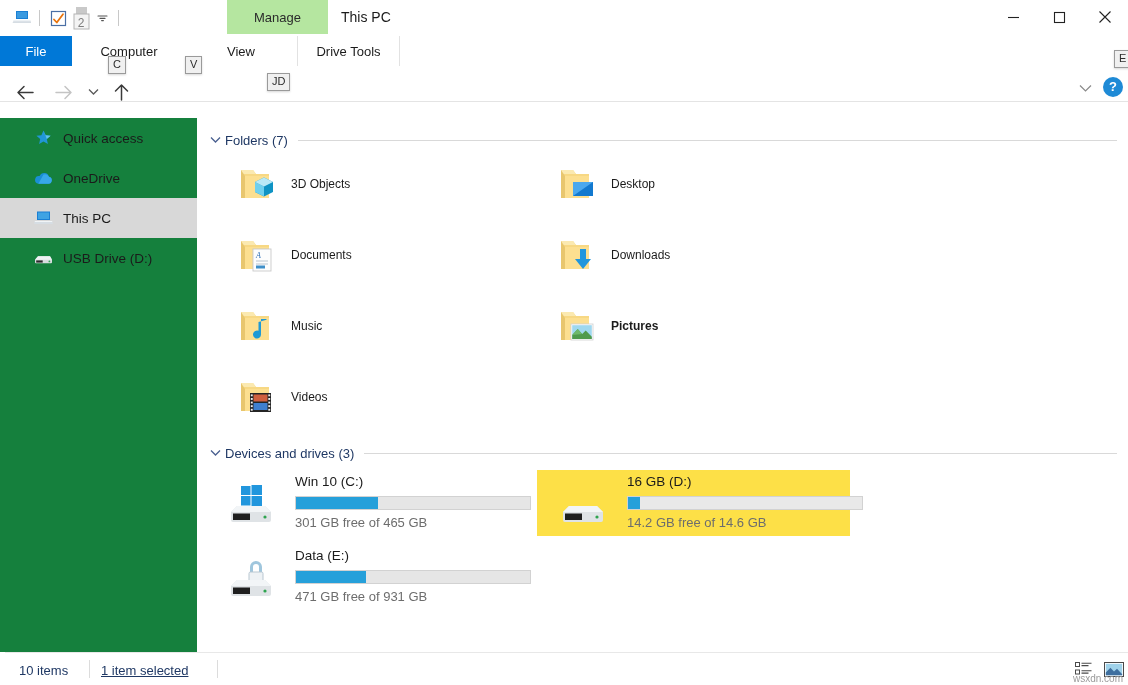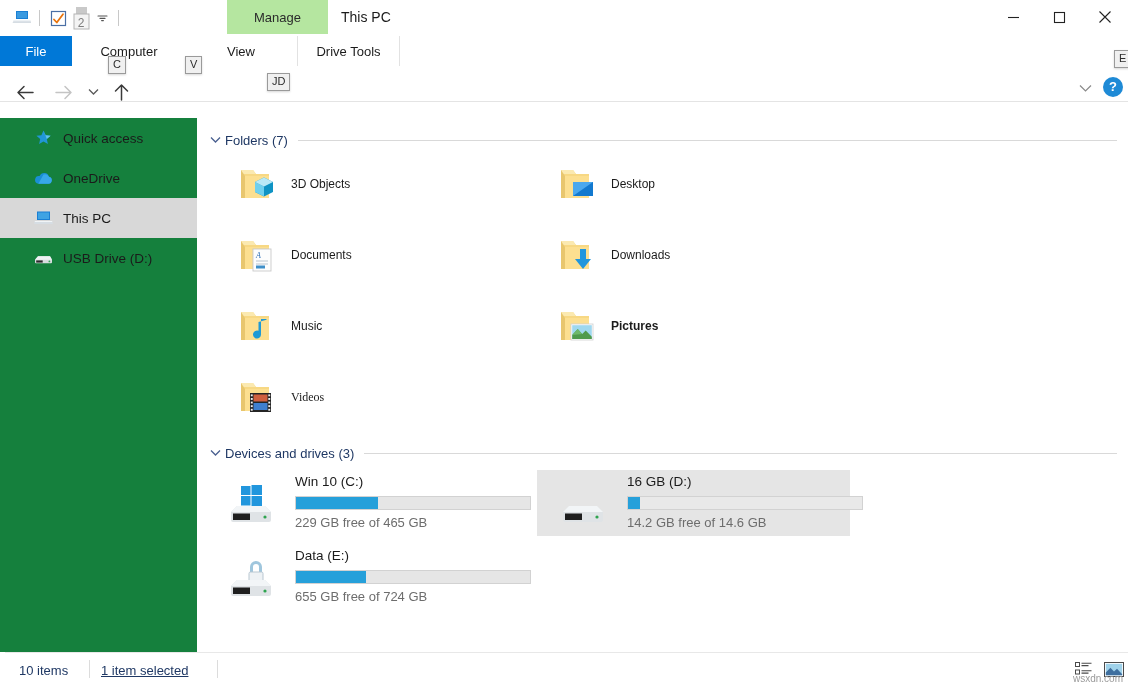--- a/index.html
+++ b/index.html
@@ -88,21 +88,21 @@
   .group-head{position:absolute;display:flex;align-items:center;height:18px;}
   .grp-chev{width:16px;height:16px;display:flex;align-items:center;justify-content:center;margin-right:2px;}
   .grp-label{font-size:13px;color:#1f3864;white-space:nowrap;}
   .grp-rule{height:1px;background:#d9d9d9;margin-left:10px;}
 
   .folder-item{position:absolute;width:280px;height:56px;display:flex;align-items:center;}
   .folder-ico{width:48px;height:48px;position:relative;flex:none;margin-left:34px;}
   .folder-lbl{font-size:12px;color:#1b1b1b;margin-left:12px;}
 
   .drive-item{position:absolute;width:313px;height:66px;}
-  .drive-item.sel{background:#e5e5e5;}
+  .drive-item.sel{background:#fde047;}
   .drive-ico{position:absolute;left:18px;top:14px;width:56px;height:44px;}
   .drive-name{position:absolute;left:90px;top:4px;font-size:13.5px;color:#1b1b1b;}
   .drive-bar{position:absolute;left:90px;top:26px;width:236px;height:14px;background:#e6e6e6;border:1px solid #d2d2d2;box-sizing:border-box;}
   .drive-bar-fill{height:100%;background:#26a0da;}
   .drive-free{position:absolute;left:90px;top:45px;font-size:13px;color:#6d6d6d;}
 
   
   .statusbar{position:absolute;left:5px;top:652px;width:1128px;height:33px;background:#ffffff;border-top:1px solid #e8e8e8;}
   .st-text{position:absolute;top:10px;font-size:13px;color:#1f3864;}
   .st-items{left:14px;}
@@ -392,21 +392,21 @@
           <path d="M10 10v28h4V16z" fill="#e8c66e"></path>
           <rect x="20" y="22" width="22" height="16" fill="#ffffff" stroke="#cfcfcf" stroke-width="0.8"></rect>
           <rect x="21.2" y="23.2" width="19.6" height="13.6" fill="#9fd8ef"></rect>
           <path d="M21.2 33l5.5-6 4.5 5 3.5-3.5 6.1 6.3v2.1H21.2z" fill="#4f9a4c"></path>
           <path d="M21.2 33l5.5-6 4.5 5-10 1z" fill="#6fb86b"></path>
         </svg>
       </span>
       <span class="folder-lbl">Pictures</span>
     </div>
 
-    <div class="folder-item" style="left:0px;top:251px;font-family:Liberation Serif, serif;">
+    <div class="folder-item" style="left:0px;top:251px;">
       <span class="folder-ico">
         <svg width="48" height="48" viewBox="0 0 48 48">
           <path d="M10 10h12l3 4h13v24H10z" fill="#f7d884"></path>
           <path d="M10 10h12l3 4H10z" fill="#fbe9b0"></path>
           <path d="M14 16h24v22H14z" fill="#fcdf90"></path>
           <path d="M10 10v28h4V16z" fill="#e8c66e"></path>
           <rect x="19" y="20" width="21" height="19" fill="#242424"></rect>
           <rect x="22.5" y="21.5" width="14" height="7" fill="#cf5f3f"></rect>
           <rect x="22.5" y="30" width="14" height="7" fill="#3f7fcf"></rect>
           <g fill="#f2f2f2">
@@ -448,21 +448,21 @@
           <path d="M8 28l6-6h28l6 6v8a2 2 0 0 1-2 2H10a2 2 0 0 1-2-2z" fill="#dfe3e6"></path>
           <path d="M8 28l6-6h28l6 6z" fill="#f2f5f7"></path>
           <rect x="10" y="29.5" width="17" height="6.5" fill="#1f1f1f"></rect>
           <circle cx="42" cy="33" r="1.6" fill="#2ea44f"></circle>
         </svg>
       </span>
       <span class="drive-name">Win 10 (C:)</span>
       <span class="drive-bar">
         <span class="drive-bar-fill" style="display:block;width:35%;"></span>
       </span>
-      <span class="drive-free">229 GB free of 465 GB</span>
+      <span class="drive-free">301 GB free of 465 GB</span>
     </div>
 
     <div class="drive-item sel" style="left:340px;top:352px;">
       <span class="drive-ico">
         <svg width="56" height="44" viewBox="0 0 56 44">
           <path d="M8 28l6-6h28l6 6v8a2 2 0 0 1-2 2H10a2 2 0 0 1-2-2z" fill="#dfe3e6"></path>
           <path d="M8 28l6-6h28l6 6z" fill="#f2f5f7"></path>
           <rect x="10" y="29.5" width="17" height="6.5" fill="#1f1f1f"></rect>
           <circle cx="42" cy="33" r="1.6" fill="#2ea44f"></circle>
         </svg>
@@ -482,21 +482,21 @@
           <path d="M8 28l6-6h28l6 6v8a2 2 0 0 1-2 2H10a2 2 0 0 1-2-2z" fill="#dfe3e6"></path>
           <path d="M8 28l6-6h28l6 6z" fill="#f2f5f7"></path>
           <rect x="10" y="29.5" width="17" height="6.5" fill="#1f1f1f"></rect>
           <circle cx="42" cy="33" r="1.6" fill="#2ea44f"></circle>
         </svg>
       </span>
       <span class="drive-name">Data (E:)</span>
       <span class="drive-bar">
         <span class="drive-bar-fill" style="display:block;width:30%;"></span>
       </span>
-      <span class="drive-free">655 GB free of 724 GB</span>
+      <span class="drive-free">471 GB free of 931 GB</span>
     </div>
 
   </div>
 
   <div class="statusbar">
     <span class="st-text st-items">10 items</span>
     <span class="st-div" style="left:84px;"></span>
     <span class="st-text st-sel">1 item selected</span>
     <span class="st-div" style="left:212px;"></span>
 

